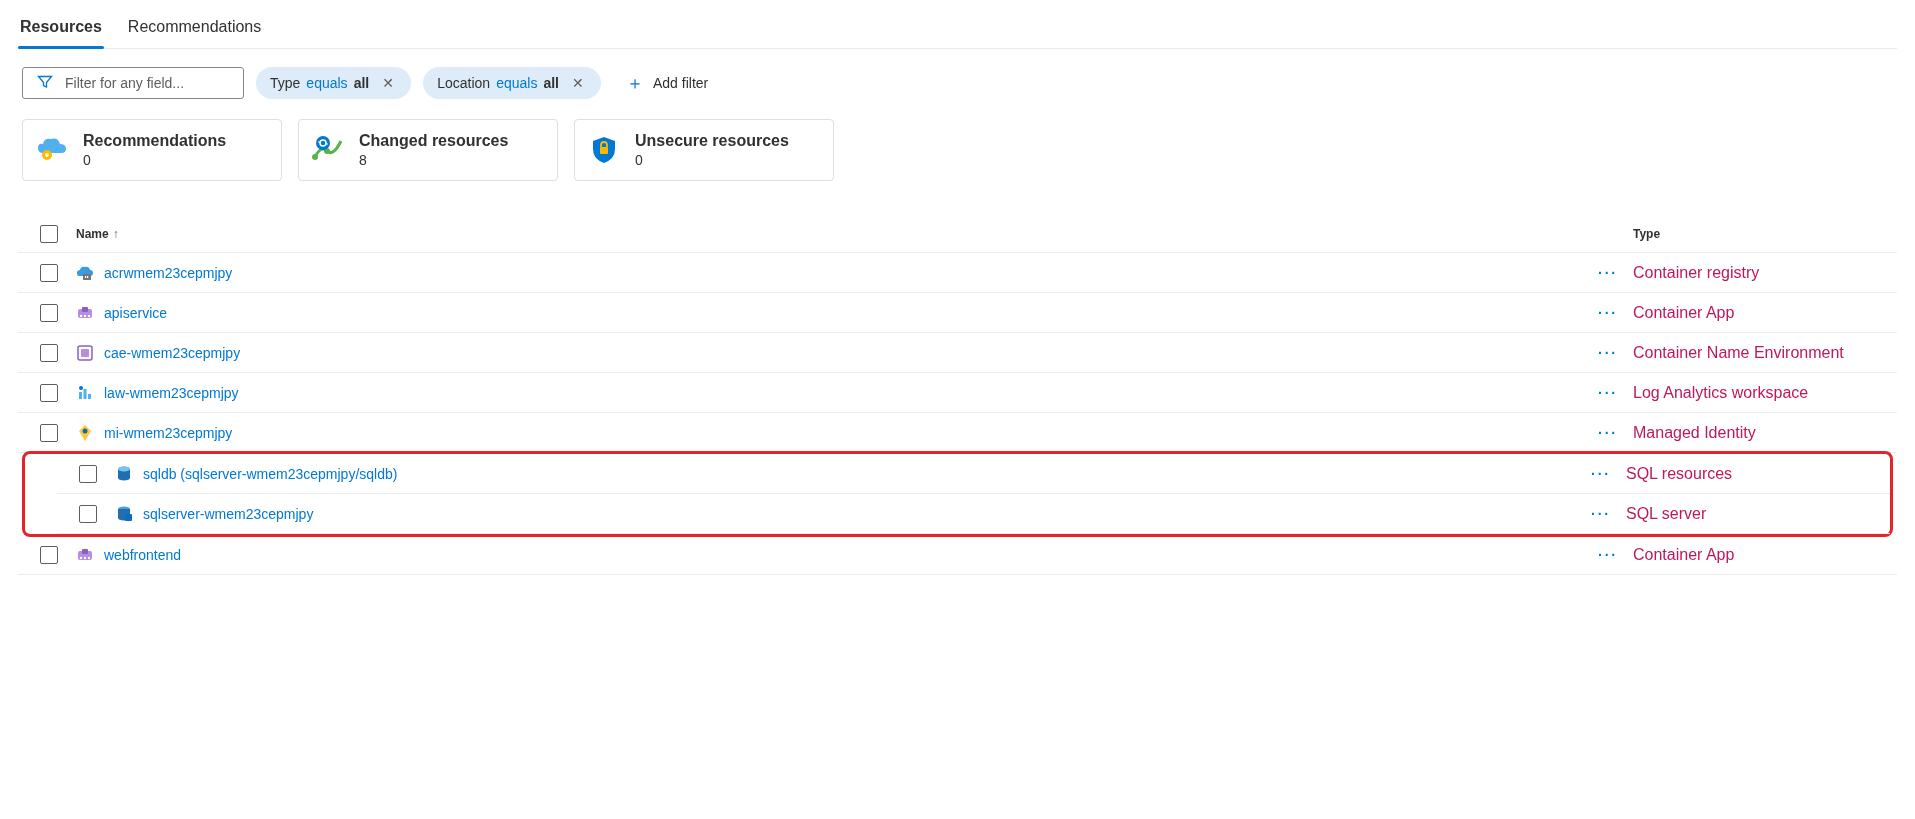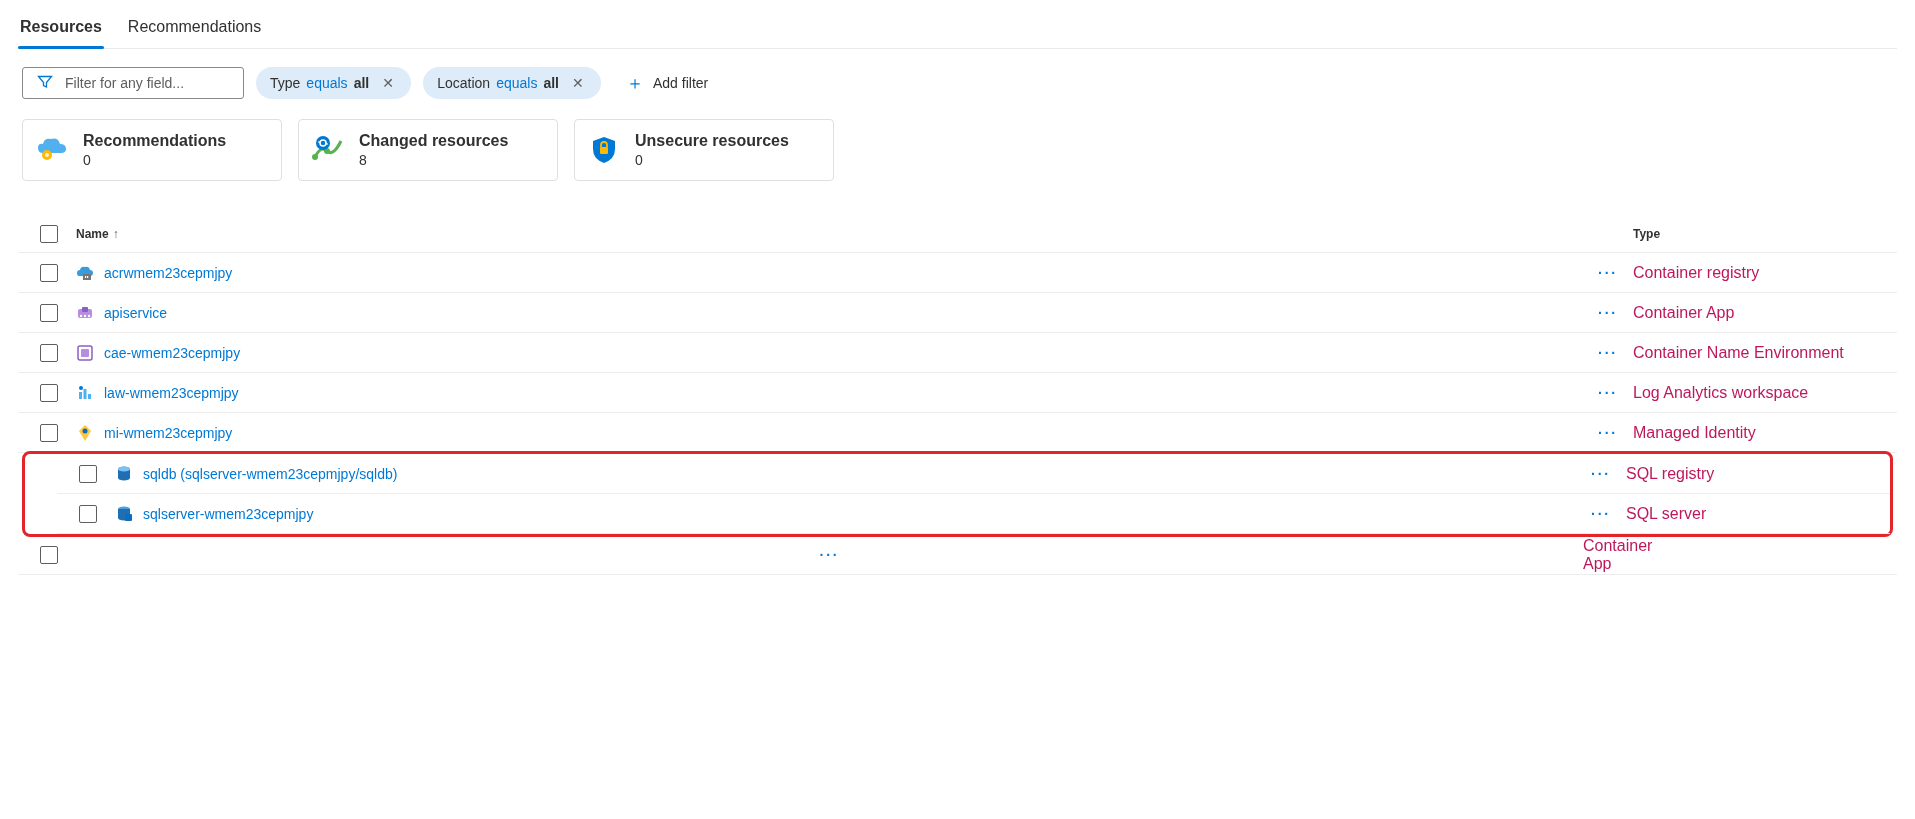--- a/index.html
+++ b/index.html
@@ -332,21 +332,21 @@
         </div>
     <div class="name-cell">
       <span class="res-icon">
         <svg width="18" height="18" viewBox="0 0 18 18">
               <use href="#ic-sqldb"></use>
             </svg>
       </span>
       <a href="#">sqldb (sqlserver-wmem23cepmjpy/sqldb)</a>
     </div>
     <div class="more">···</div>
-    <div class="type-cell">SQL registry</div>
+    <div class="type-cell">SQL resources</div>
   </div>
       <div class="trow">
     <div class="cbwrap">
           <div class="checkbox"></div>
         </div>
     <div class="name-cell">
       <span class="res-icon">
         <svg width="18" height="18" viewBox="0 0 18 18">
               <use href="#ic-sqlsrv"></use>
             </svg>
@@ -354,20 +354,28 @@
       <a href="#">sqlserver-wmem23cepmjpy</a>
     </div>
     <div class="more">···</div>
     <div class="type-cell">SQL server</div>
   </div>
     </div>
     <div class="trow">
     <div class="cbwrap">
         <div class="checkbox"></div>
       </div>
+    <div class="name-cell">
+      <span class="res-icon">
+        <svg width="18" height="18" viewBox="0 0 18 18">
+            <use href="#ic-capp"></use>
+          </svg>
+      </span>
+      <a href="#">webfrontend</a>
+    </div>
     <div class="more">···</div>
     <div class="type-cell">Container App</div>
   </div>
 </div>
 
 <svg width="0" height="0" style="position:absolute">
   <defs>
     <g id="ic-acr">
         <path d="M3 12 Q1 12 1 9 Q1 6 4 6 Q5 2 9 3 Q13 2 14 6 Q17 6 17 9 Q17 12 14 12 Z" fill="#3a9bdc"></path>
         <rect x="7" y="10" width="8" height="6" fill="#767676"></rect>

